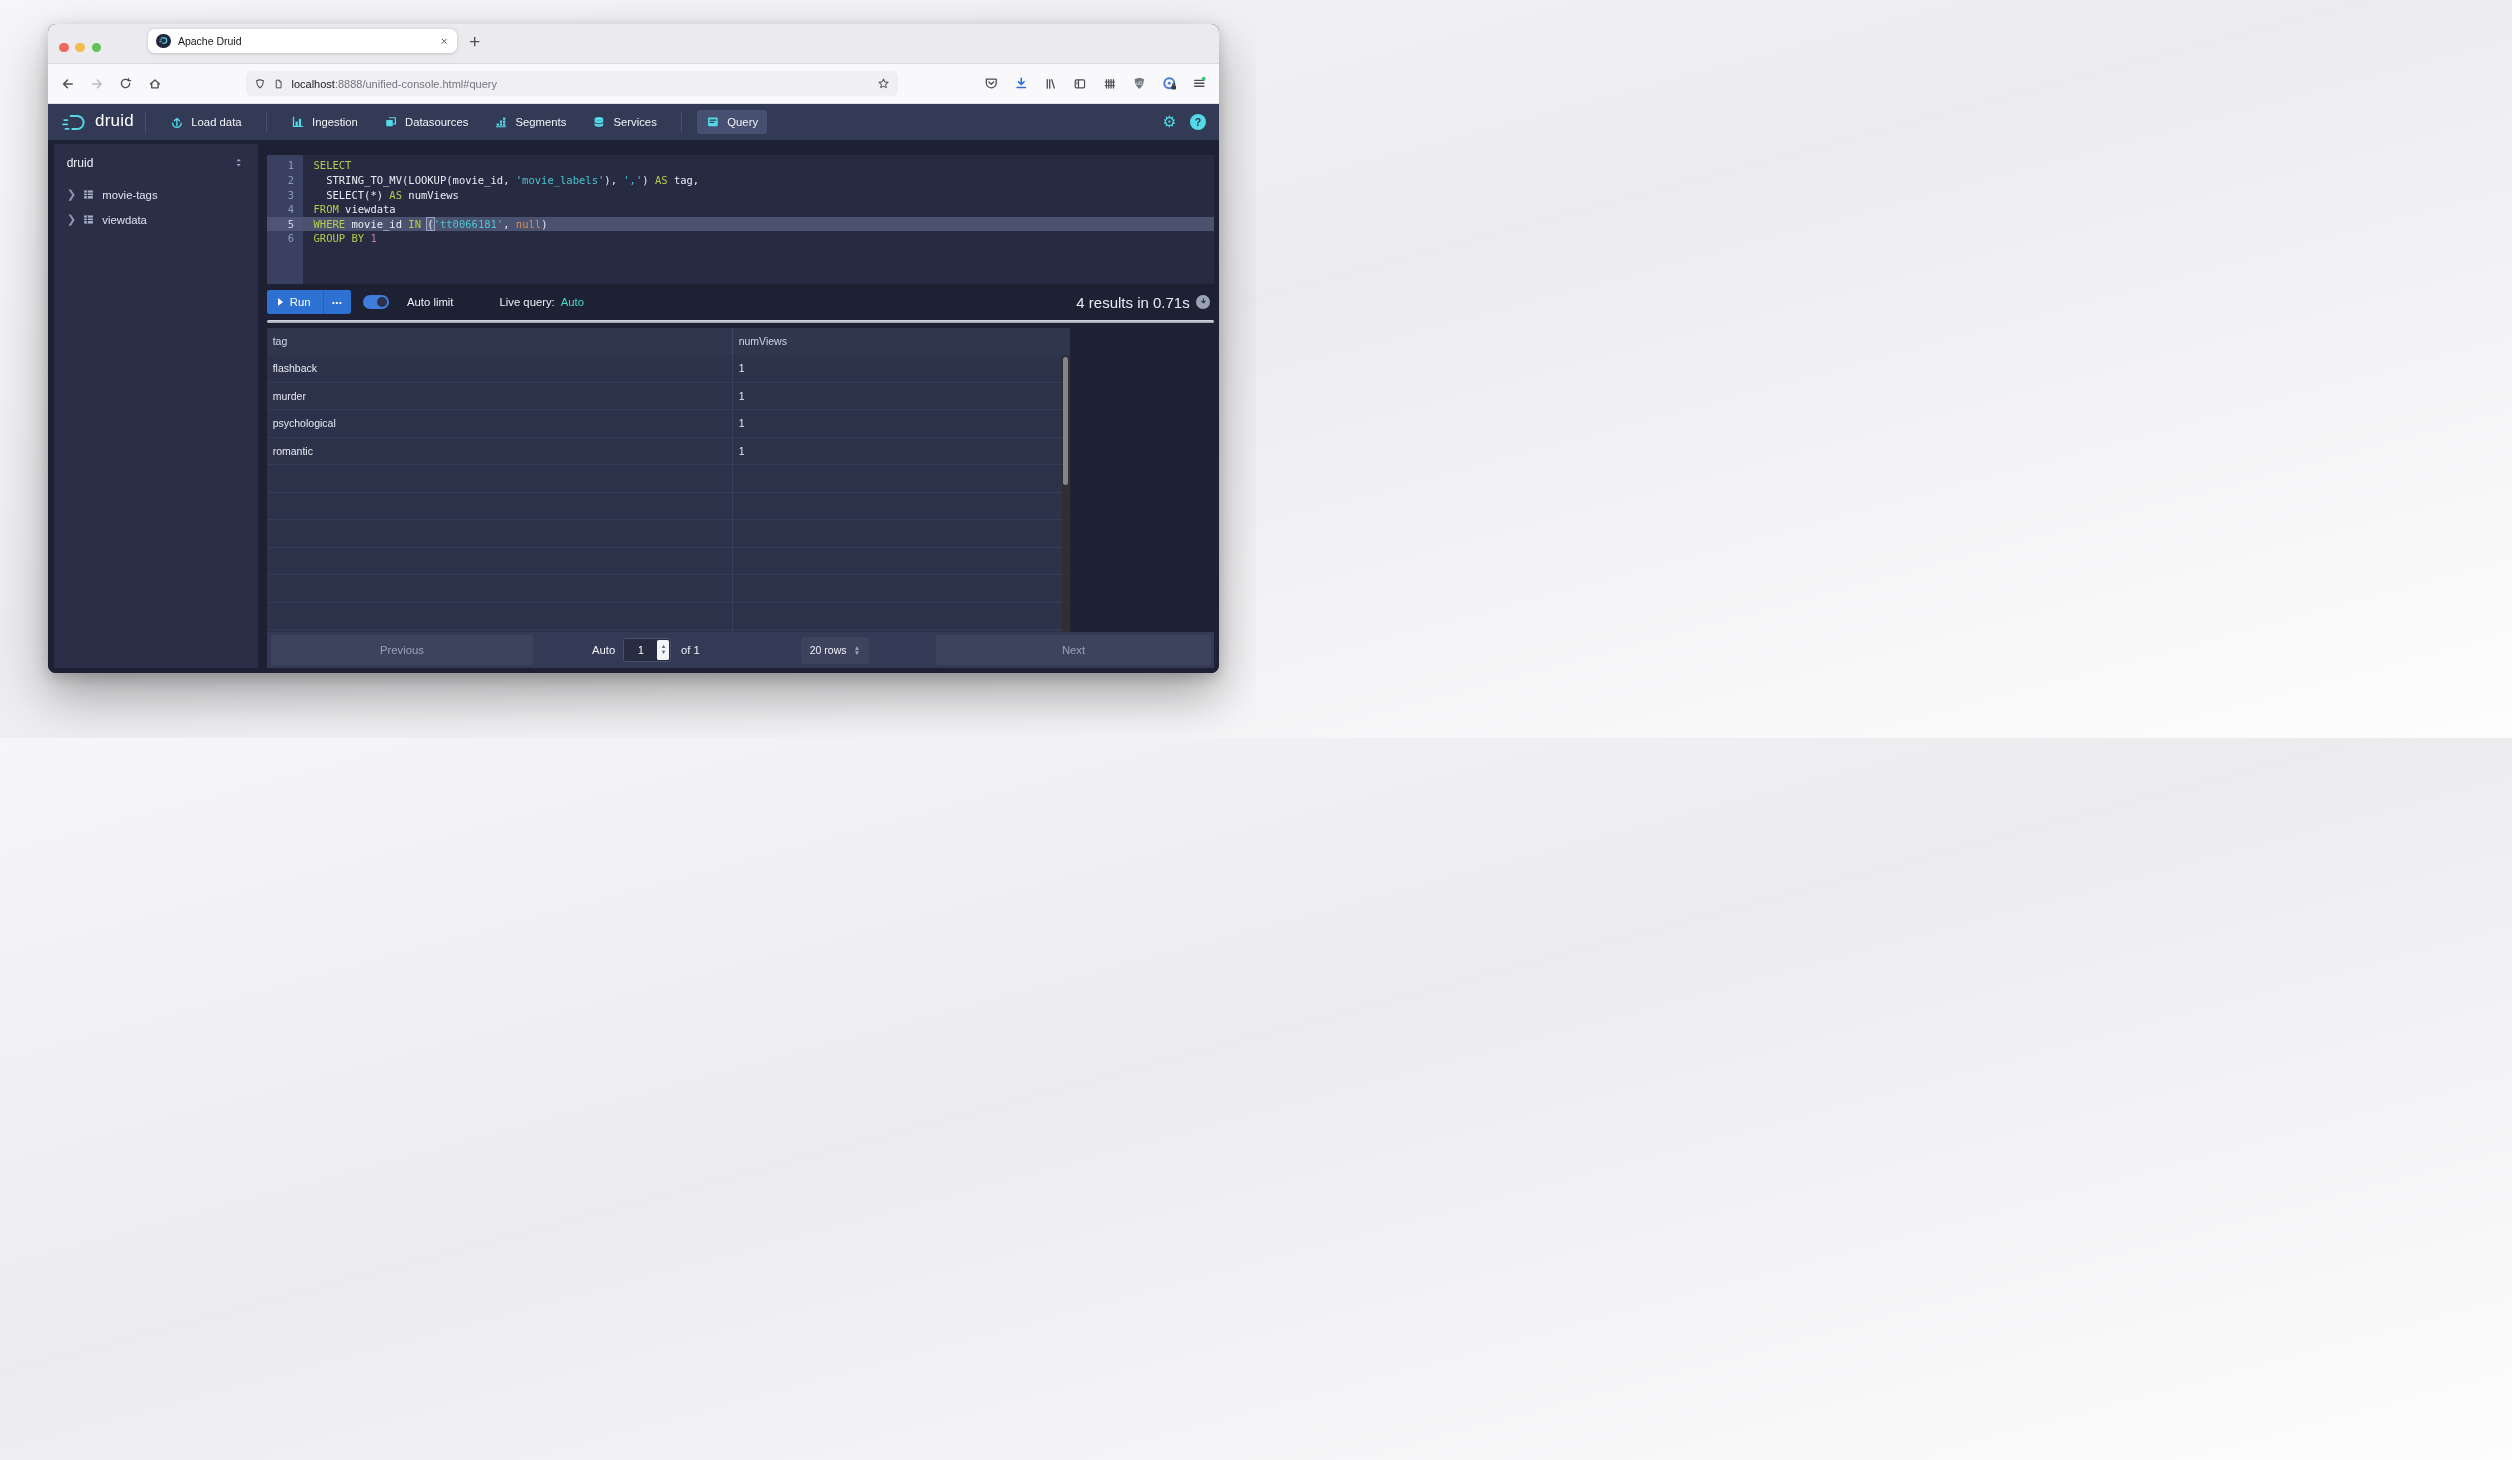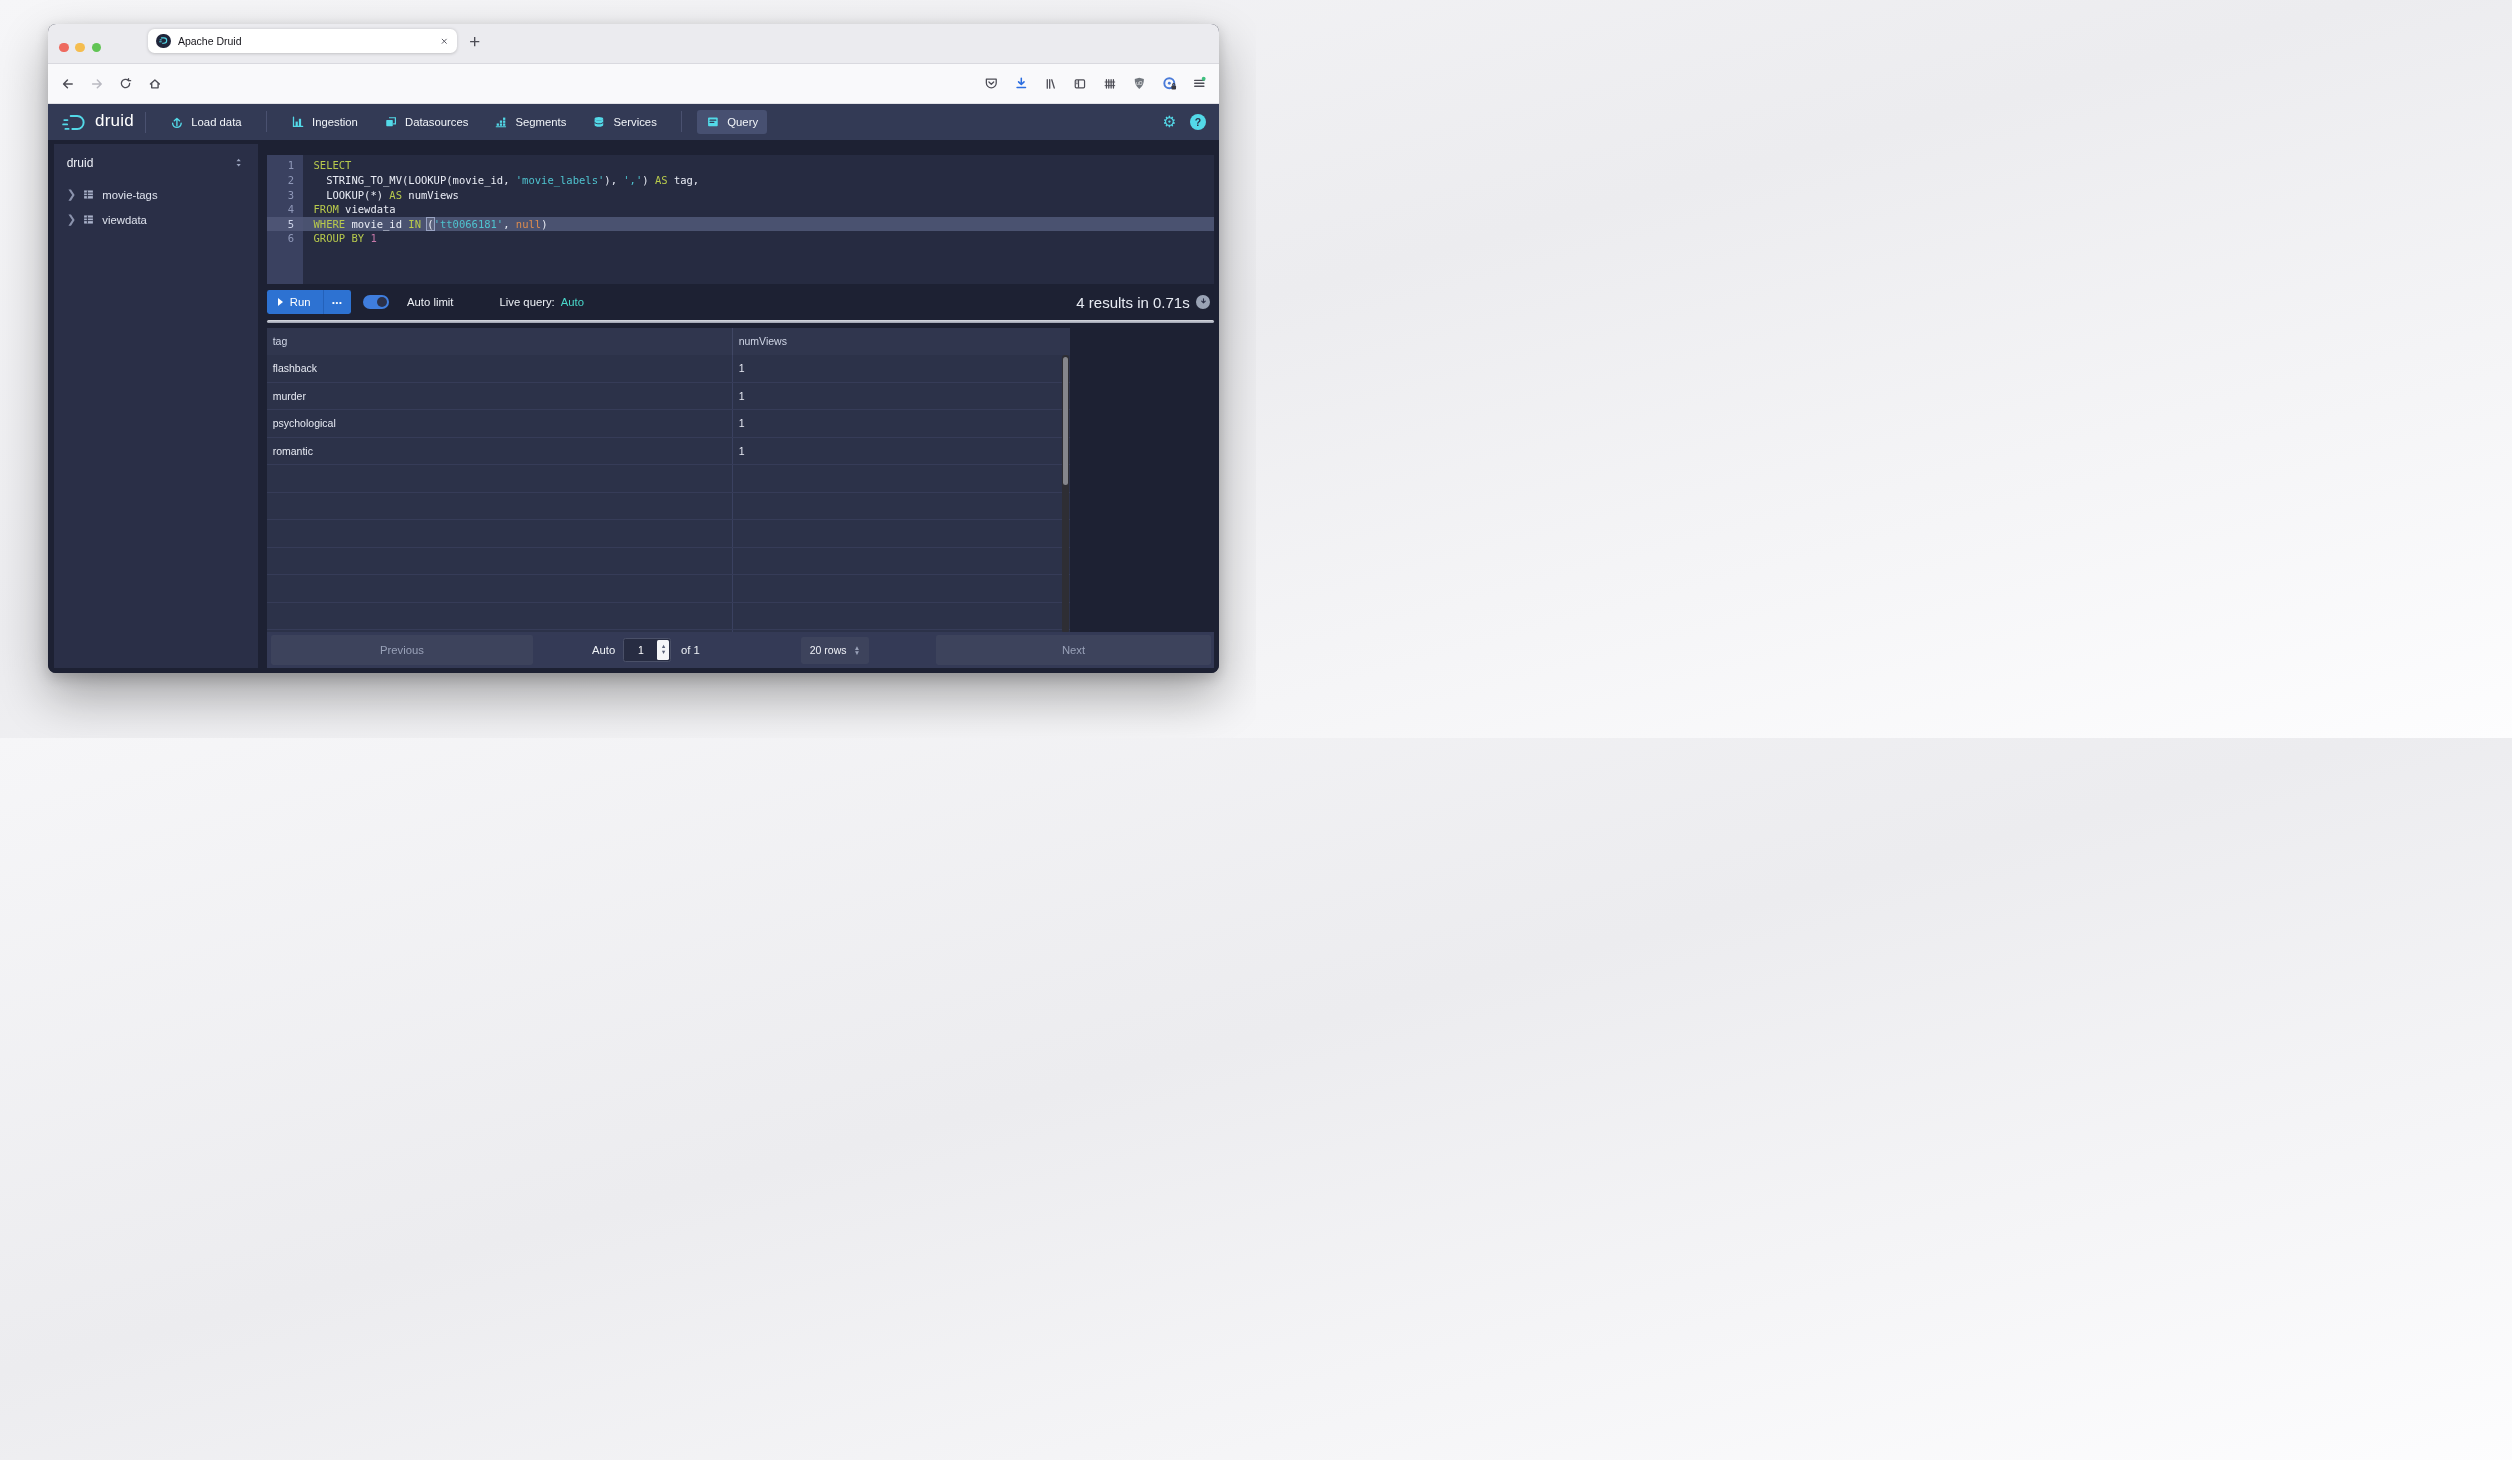--- a/index.html
+++ b/index.html
@@ -184,20 +184,39 @@
           <path d="M13.1 8A5.1 5.1 0 1 1 11.6 4.4"></path>
           <path d="M11.7 1.9v2.6h2.6" stroke-linejoin="round"></path>
         </svg>
     </span>
     <span class="tb-btn icn">
       <svg width="13.8" height="13.8" viewBox="0 0 16 16" fill="none" stroke="currentColor" stroke-width="1.6" stroke-linecap="round" stroke-linejoin="round">
           <path d="M2.8 8.2 8 3.4l5.2 4.8M4.3 7.2v5.4h7.4V7.2"></path>
         </svg>
     </span>
 
+    <div class="urlbar">
+      <span class="url-ico icn">
+        <svg width="12" height="12" viewBox="0 0 16 16" fill="none" stroke="currentColor" stroke-width="1.4">
+            <path d="M8 2.2l4.4 1.3c0 4.3-1.1 7.2-4.4 9.6-3.3-2.4-4.4-5.3-4.4-9.6z"></path>
+          </svg>
+      </span>
+      <span class="url-ico icn">
+        <svg width="11.3" height="12" viewBox="0 0 16 16" fill="none" stroke="currentColor" stroke-width="1.4" stroke-linejoin="round">
+            <path d="M4.6 2.6h4.6l2.2 2.2v8.6H4.6z"></path>
+            <path d="M9.2 2.6v2.2h2.2"></path>
+          </svg>
+      </span>
+      <span class="url-text"><span class="url-host">localhost</span><span>:8888/unified-console.html#query</span></span>
+      <span class="star icn">
+        <svg width="13" height="13" viewBox="0 0 16 16" fill="none" stroke="currentColor" stroke-width="1.3" stroke-linejoin="round">
+            <path d="M8 2.4l1.7 3.6 3.9.5-2.9 2.7.7 3.9L8 11.2l-3.4 1.9.7-3.9-2.9-2.7 3.9-.5z"></path>
+          </svg>
+      </span>
+    </div>
 
     <div class="right-icons" id="right-icons">
         <span class="ri icn ">
           <svg width="14.6" height="14.6" viewBox="0 0 16 16" fill="none" stroke="currentColor" stroke-width="1.4" stroke-linecap="round" stroke-linejoin="round">
             <path d="M2.6 3.4h10.8v4.2a5.4 5.4 0 0 1-10.8 0z"></path>
             <path d="M5.4 6.6 8 9.1l2.6-2.5"></path>
           </svg>
         </span>
         <span class="ri icn blue">
           <svg width="14.6" height="14.6" viewBox="0 0 16 16" fill="none" stroke="currentColor" stroke-width="1.7" stroke-linecap="round" stroke-linejoin="round">
@@ -375,21 +394,21 @@
             <div class="eline">
               <span class="ln">1</span>
               <span class="lc"><span class="kw">SELECT</span></span>
             </div>
             <div class="eline">
               <span class="ln">2</span>
               <span class="lc"><span>  STRING_TO_MV(LOOKUP(movie_id, </span><span class="str">'movie_labels'</span><span>), </span><span class="str">','</span><span>) </span><span class="kw">AS</span><span> tag,</span></span>
             </div>
             <div class="eline">
               <span class="ln">3</span>
-              <span class="lc"><span>  LOOKUP(*) </span><span class="kw">AS</span><span> numViews</span></span>
+              <span class="lc"><span>  SELECT(*) </span><span class="kw">AS</span><span> numViews</span></span>
             </div>
             <div class="eline">
               <span class="ln">4</span>
               <span class="lc"><span class="kw">FROM</span><span> viewdata</span></span>
             </div>
             <div class="eline active">
               <span class="ln">5</span>
               <span class="lc"><span class="kw">WHERE</span><span> movie_id </span><span class="kw">IN</span><span> </span><span class="brk">(</span><span class="str">'tt0066181'</span><span>, </span><span class="nul">null</span><span>)</span></span>
             </div>
             <div class="eline">

